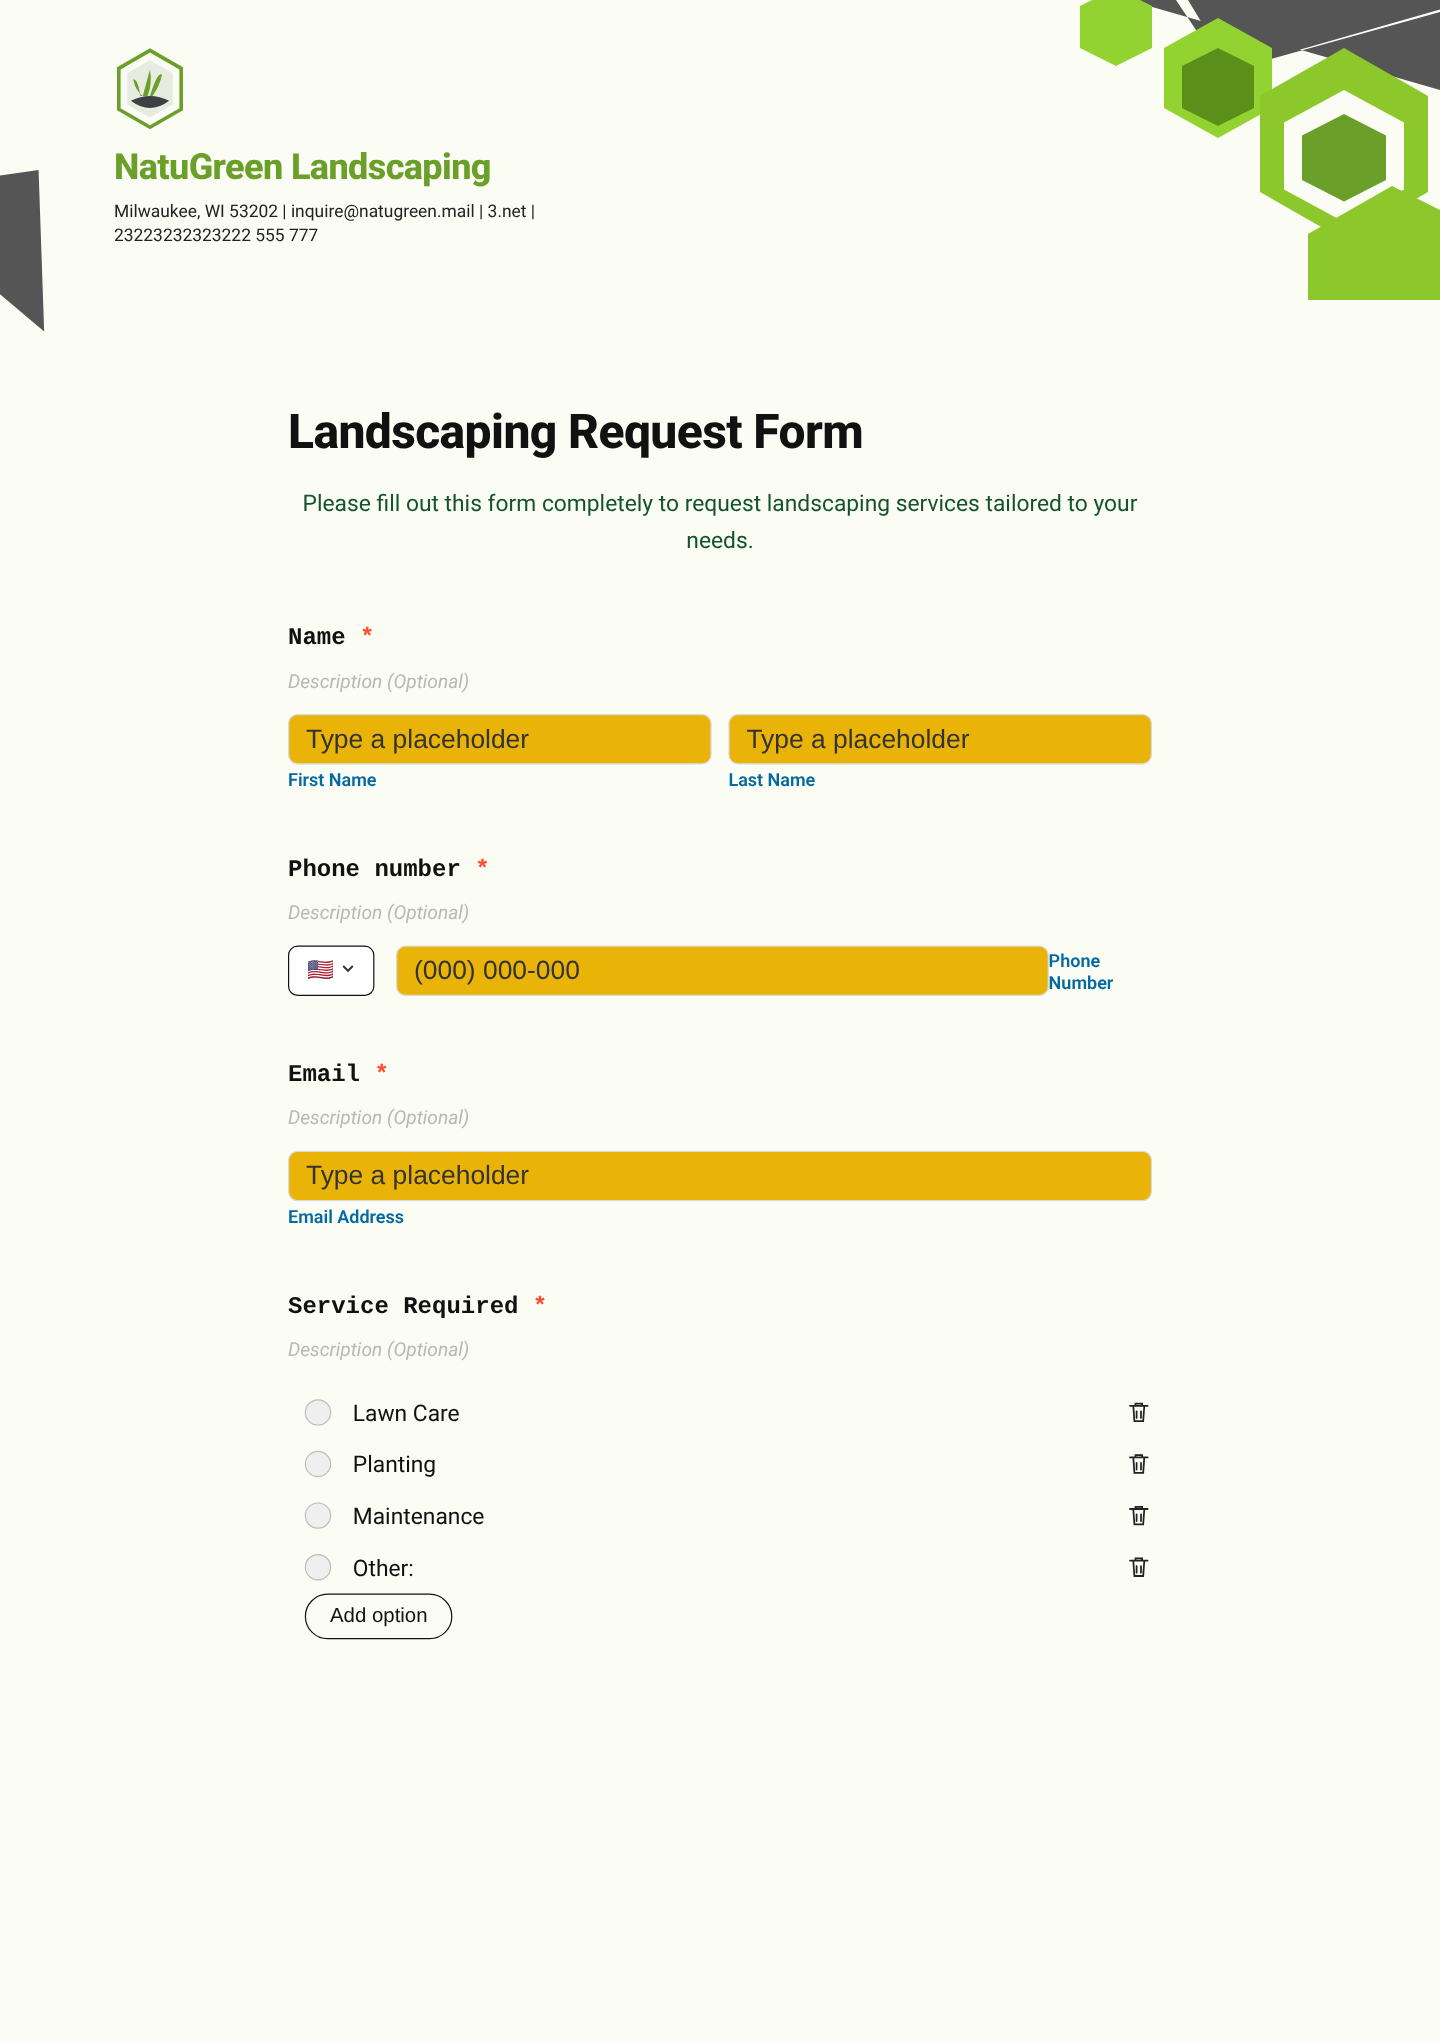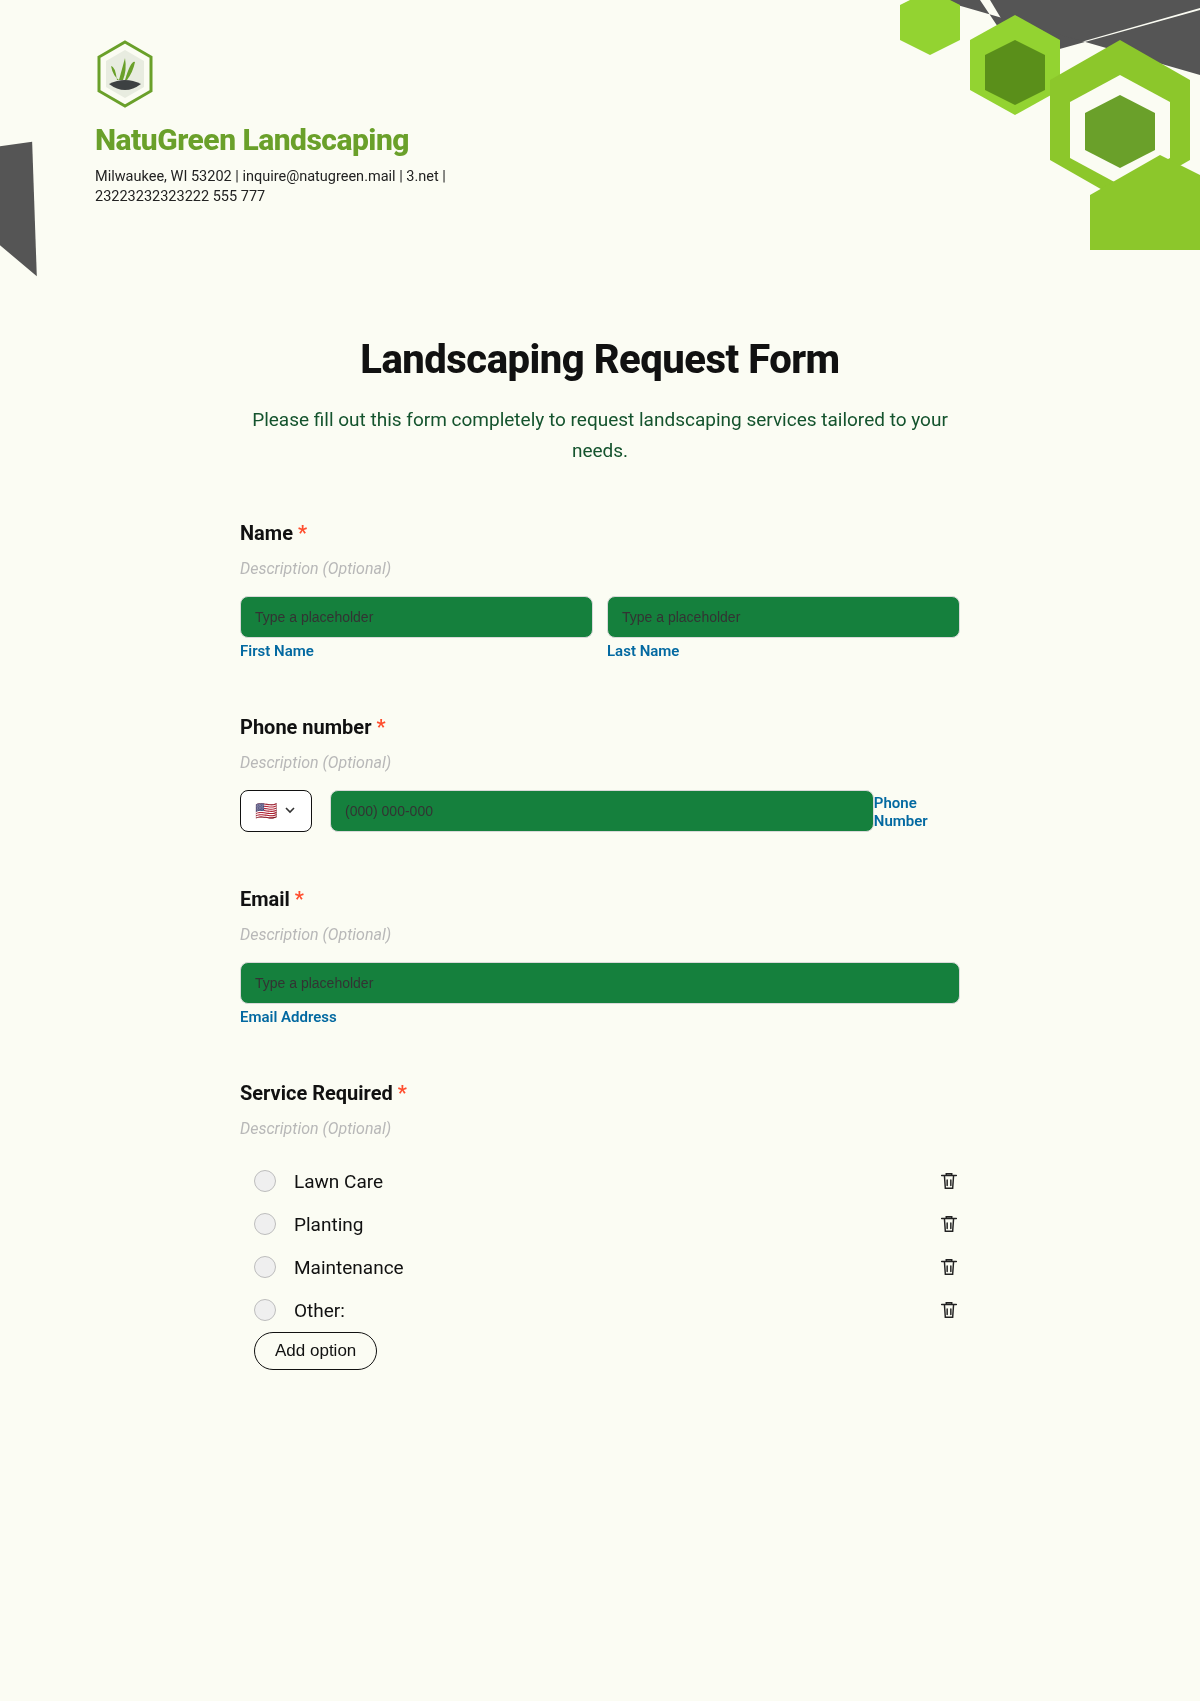--- a/index.html
+++ b/index.html
@@ -14,32 +14,32 @@
   
   .top-deco { position: absolute; top: 0; right: 0; width: 600px; height: 250px; pointer-events: none; }
   .left-tri { position: absolute; top: 130px; left: -90px; width: 0; height: 0; border-left: 90px solid transparent; border-right: 90px solid transparent; border-bottom: 100px solid #555; transform: rotate(40deg); pointer-events:none; }
   
   .header { padding: 40px 0 0 95px; width: 560px; }
   .logo-wrap { margin-bottom: 10px; }
   .company-name { font-family: -apple-system, "Segoe UI", Roboto, sans-serif; font-weight: 800; font-size: 30px; color: #6aa02a; letter-spacing: -0.5px; }
   .company-info { font-size: 14.5px; color: #222; margin-top: 10px; line-height: 1.35; max-width: 470px; }
   
   .form-container { width: 720px; margin: 130px auto 0; }
-  .form-title { text-align: center; font-size: 40px; font-weight: 800; color: #111; letter-spacing: -0.5px; }
+  .form-title { text-align: left; font-size: 40px; font-weight: 800; color: #111; letter-spacing: -0.5px; }
   .form-desc { text-align: center; font-size: 19px; color: #14532d; margin-top: 22px; line-height: 1.6; }
   
   .field { margin-top: 55px; }
-  .field-label { font-size: 20px; font-weight: 700; color: #111; }
+  .field-label { font-size: 20px; font-weight: 700; color: #111; font-family: Liberation Mono, monospace; }
   .req-star { color: #ff4d2d; font-weight: 700; }
   .field-optdesc { font-size: 16px; font-style: italic; color: #b8b8b8; margin-top: 14px; }
   .row { display: flex; gap: 14px; margin-top: 18px; }
   .col { flex: 1; display: flex; flex-direction: column; }
   .input {
     width: 100%; height: 42px; border: 1px solid #d9d9d9; border-radius: 8px;
-    padding: 0 14px; font-size: 14px; background: #15803d; color: #111;
+    padding: 0 14px; font-size: 22px; background: #eab308; color: #111;
   }
   .input::placeholder { color: #333; }
   .sub-label { font-size: 15px; color: #0369a1; font-weight: 600; margin-top: 4px; }
   
   .phone-row { display: flex; gap: 18px; margin-top: 18px; align-items: flex-start; }
   .country-select {
     width: 72px; height: 42px; border: 1.6px solid #111; border-radius: 8px;
     background: #fff; display: flex; align-items: center; justify-content: center; gap: 6px;
     cursor: pointer;
   }

